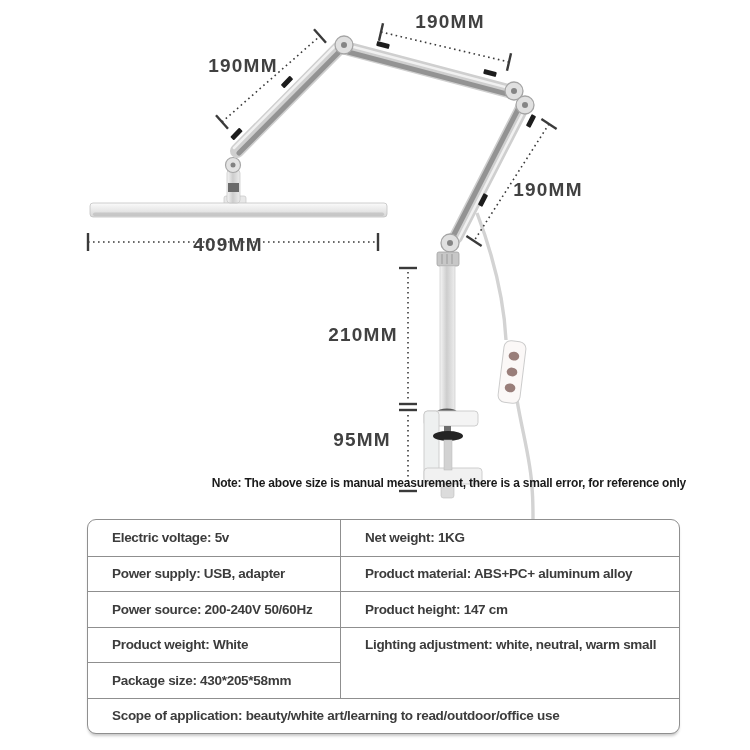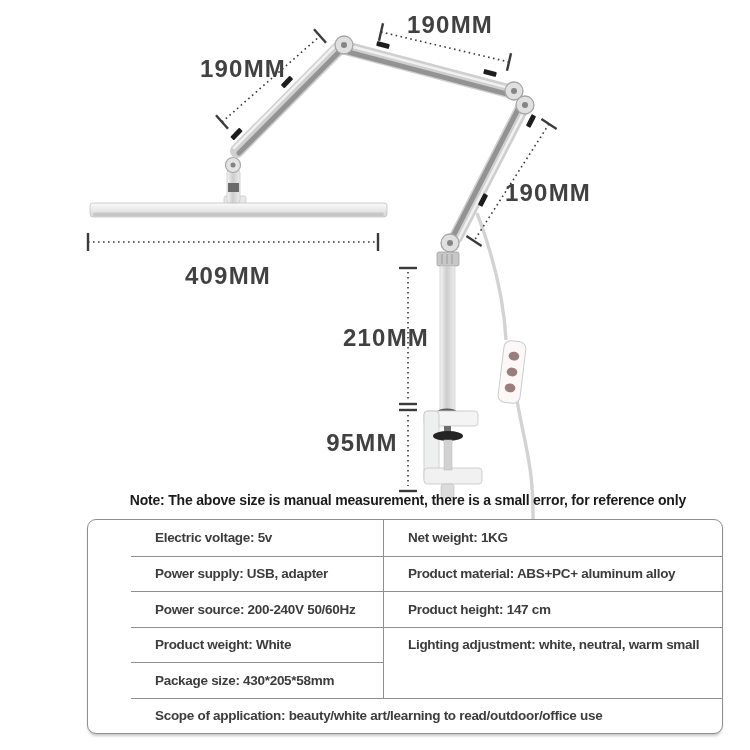--- a/index.html
+++ b/index.html
@@ -3,38 +3,37 @@
 <meta charset="utf-8">
 <style>
   html,body{margin:0;padding:0;background:#ffffff;}
   .canvas{
     position:relative;width:750px;height:750px;background:#ffffff;overflow:hidden;
     font-family:"Liberation Sans","DejaVu Sans",sans-serif;
   }
   svg.diagram{position:absolute;left:0;top:0;}
   .dim{
     position:absolute;transform:translateX(-50%);
-    font-size:24px;font-weight:600;letter-spacing:1.2px;color:#414141;white-space:nowrap;
+    font-size:19px;font-weight:600;letter-spacing:1.2px;color:#414141;white-space:nowrap;
   }
   .d-seg1{left:243px;top:55px}
   .d-seg2{left:450px;top:11px}
   .d-seg3{left:548px;top:179px}
-  .d-head{left:228px;top:262px}
-  .d-pole{left:386px;top:324px}
+  .d-head{left:228px;top:234px}
+  .d-pole{left:363px;top:324px}
   .d-clamp{left:362px;top:429px}
   .note{
-    position:absolute;right:64px;top:492px;
-    font-size:14px;font-weight:700;color:#1a1a1a;letter-spacing:-0.2px;white-space:nowrap;
+    position:absolute;right:64px;top:476px;
+    font-size:12px;font-weight:700;color:#1a1a1a;letter-spacing:-0.2px;white-space:nowrap;
   }
   .spec{
     position:absolute;left:87px;top:519px;width:591px;height:213px;
     display:grid;grid-template-columns:253px 1fr;grid-template-rows:repeat(6,1fr);
     border:1.6px solid #8f8f8f;border-radius:9px;background:#fff;
     box-shadow:0 3px 3px -1px rgba(0,0,0,.22);
-    padding-left:43px;
   }
   .cell{
     display:flex;align-items:center;padding-left:24px;
     font-size:13.5px;font-weight:600;color:#3c3c3c;letter-spacing:-0.3px;
     white-space:nowrap;overflow:hidden;border-top:1.3px solid #8f8f8f;
   }
   .r1{border-top:none}
   .cl{border-right:1.3px solid #8f8f8f}
   .cfoot{grid-column:1 / -1}
 </style>

